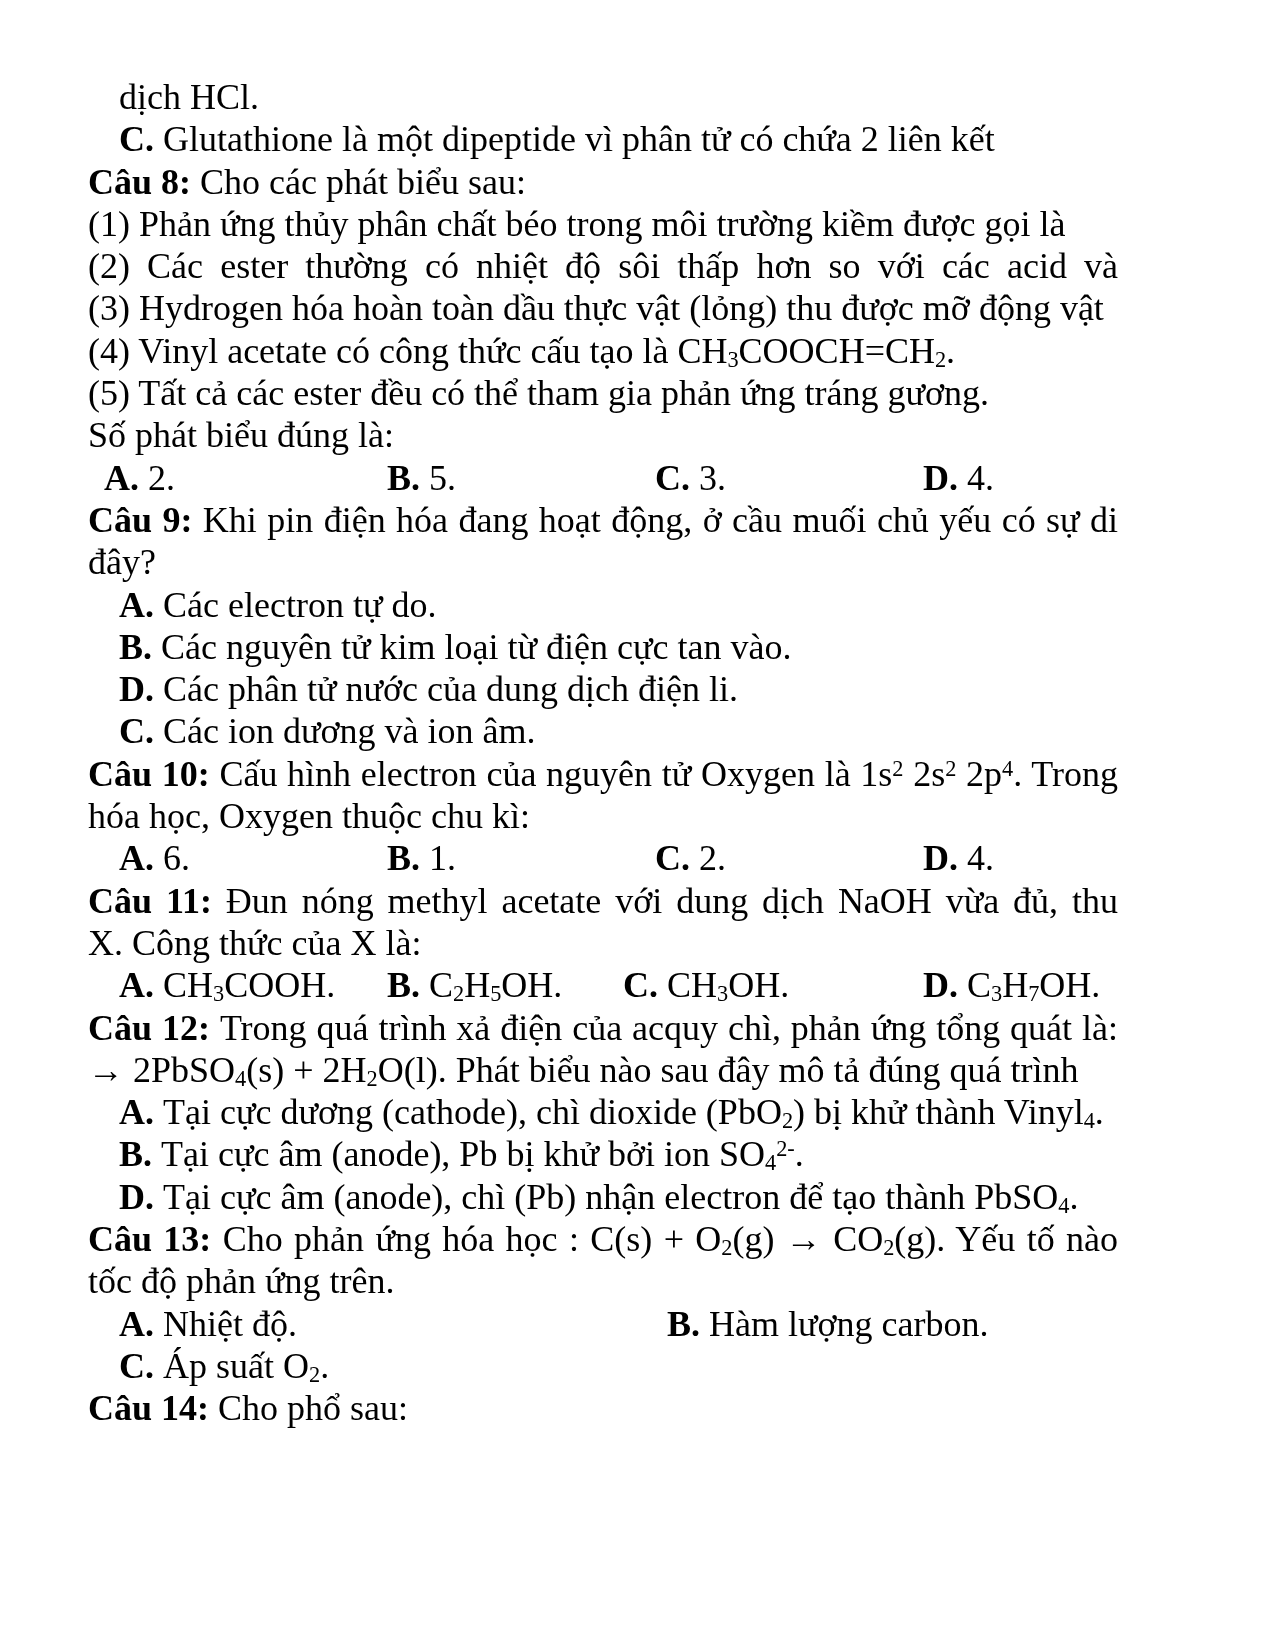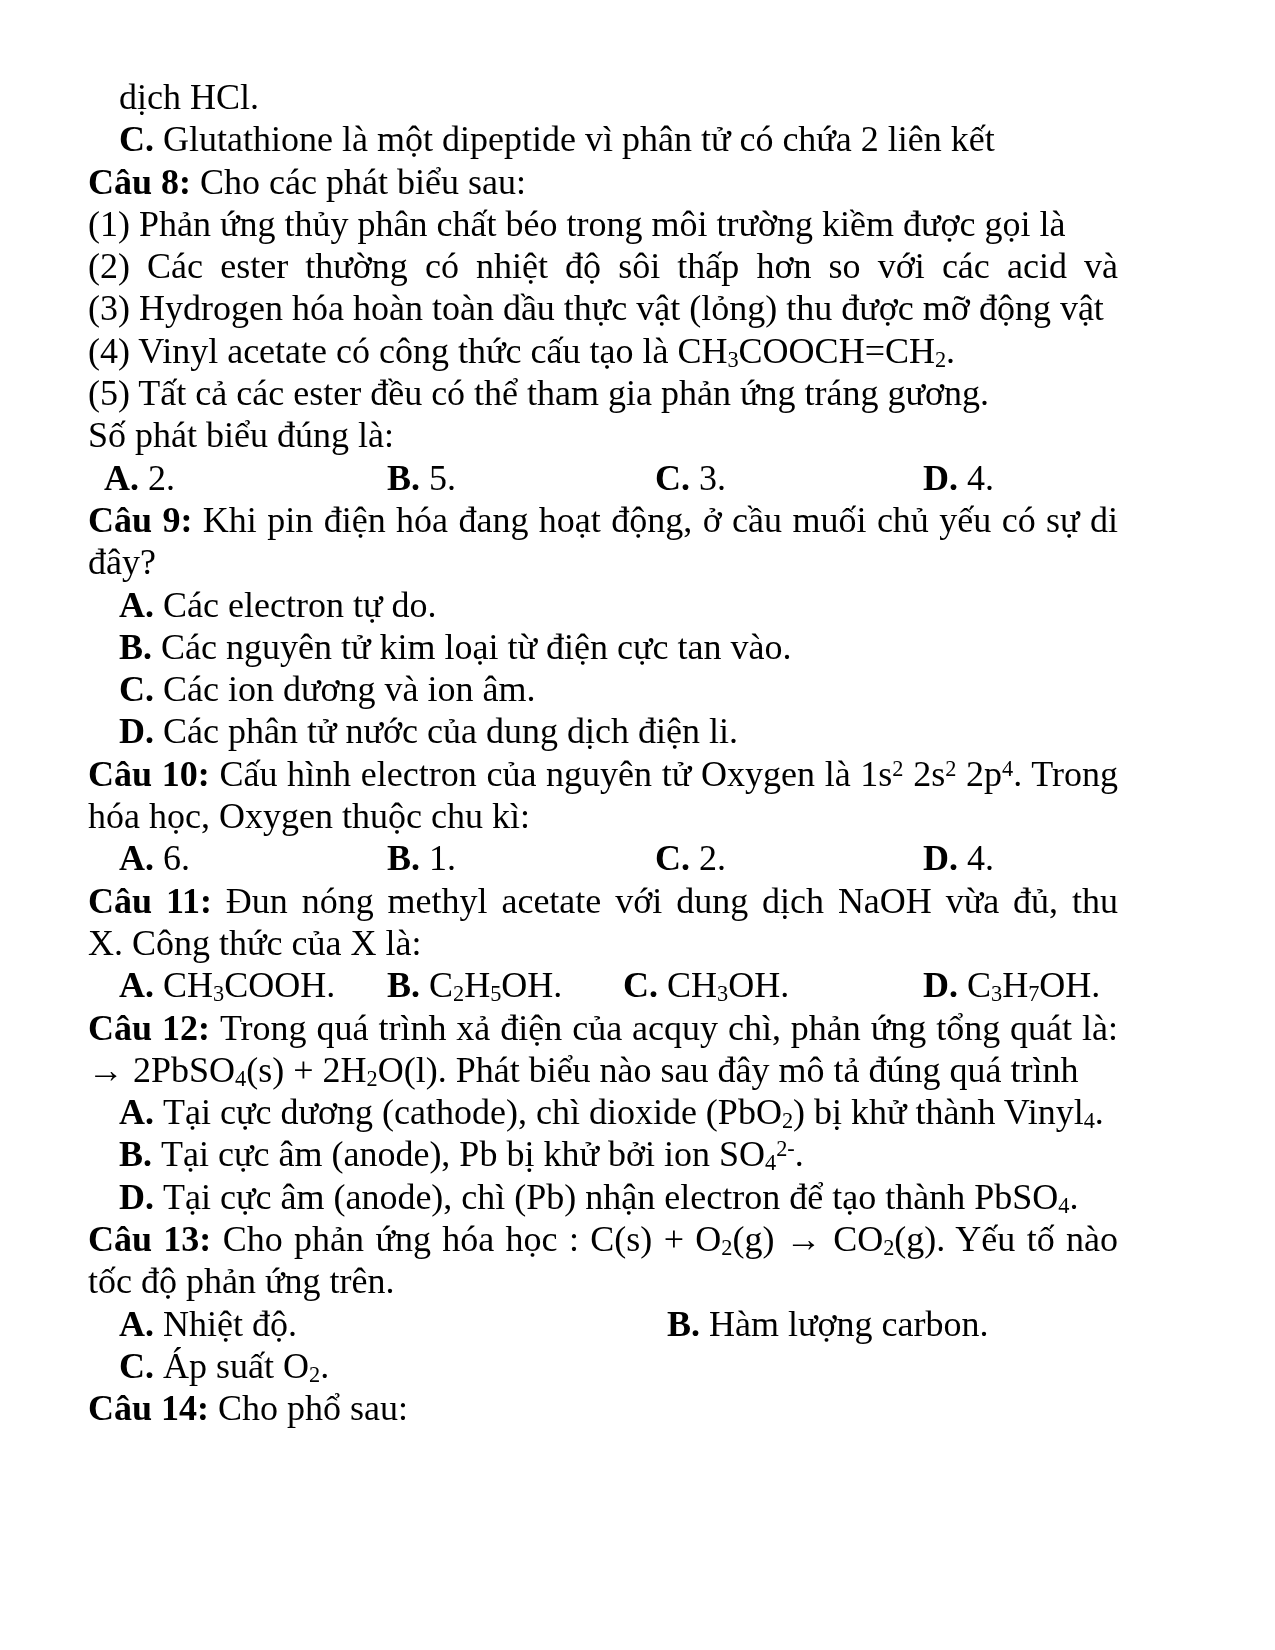--- a/index.html
+++ b/index.html
@@ -75,22 +75,22 @@
       <div class="line options">
         <span class="opt" style="left: 16px;"><b>A.</b> <span>2.</span></span>
         <span class="opt" style="left: 299px;"><b>B.</b> <span>5.</span></span>
         <span class="opt" style="left: 567px;"><b>C.</b> <span>3.</span></span>
         <span class="opt" style="left: 835px;"><b>D.</b> <span>4.</span></span>
       </div>
       <div class="line justify"><b>Câu 9: </b><span>Khi pin điện hóa đang hoạt động, ở cầu muối chủ yếu có sự di chuyển của phần tử nào sau</span></div>
       <div class="line"><span>đây?</span></div>
       <div class="line indent"><b>A. </b><span>Các electron tự do.</span></div>
       <div class="line indent"><b>B. </b><span>Các nguyên tử kim loại từ điện cực tan vào.</span></div>
+      <div class="line indent"><b>D. </b><span>Các phân tử nước của dung dịch điện li.</span></div>
       <div class="line indent"><b>C. </b><span>Các ion dương và ion âm.</span></div>
-      <div class="line indent"><b>D. </b><span>Các phân tử nước của dung dịch điện li.</span></div>
       <div class="line justify"><b>Câu 10: </b><span>Cấu hình electron của nguyên tử Oxygen là 1s</span><sup>2</sup><span> 2s</span><sup>2</sup><span> 2p</span><sup>4</sup><span>. Trong bảng tuần hoàn các nguyên tố</span></div>
       <div class="line"><span>hóa học, Oxygen thuộc chu kì:</span></div>
       <div class="line options">
         <span class="opt" style="left: 31px;"><b>A.</b> <span>6.</span></span>
         <span class="opt" style="left: 299px;"><b>B.</b> <span>1.</span></span>
         <span class="opt" style="left: 567px;"><b>C.</b> <span>2.</span></span>
         <span class="opt" style="left: 835px;"><b>D.</b> <span>4.</span></span>
       </div>
       <div class="line justify"><b>Câu 11: </b><span>Đun nóng methyl acetate với dung dịch NaOH vừa đủ, thu được sodium acetate và alcohol</span></div>
       <div class="line"><span>X. Công thức của X là:</span></div>

